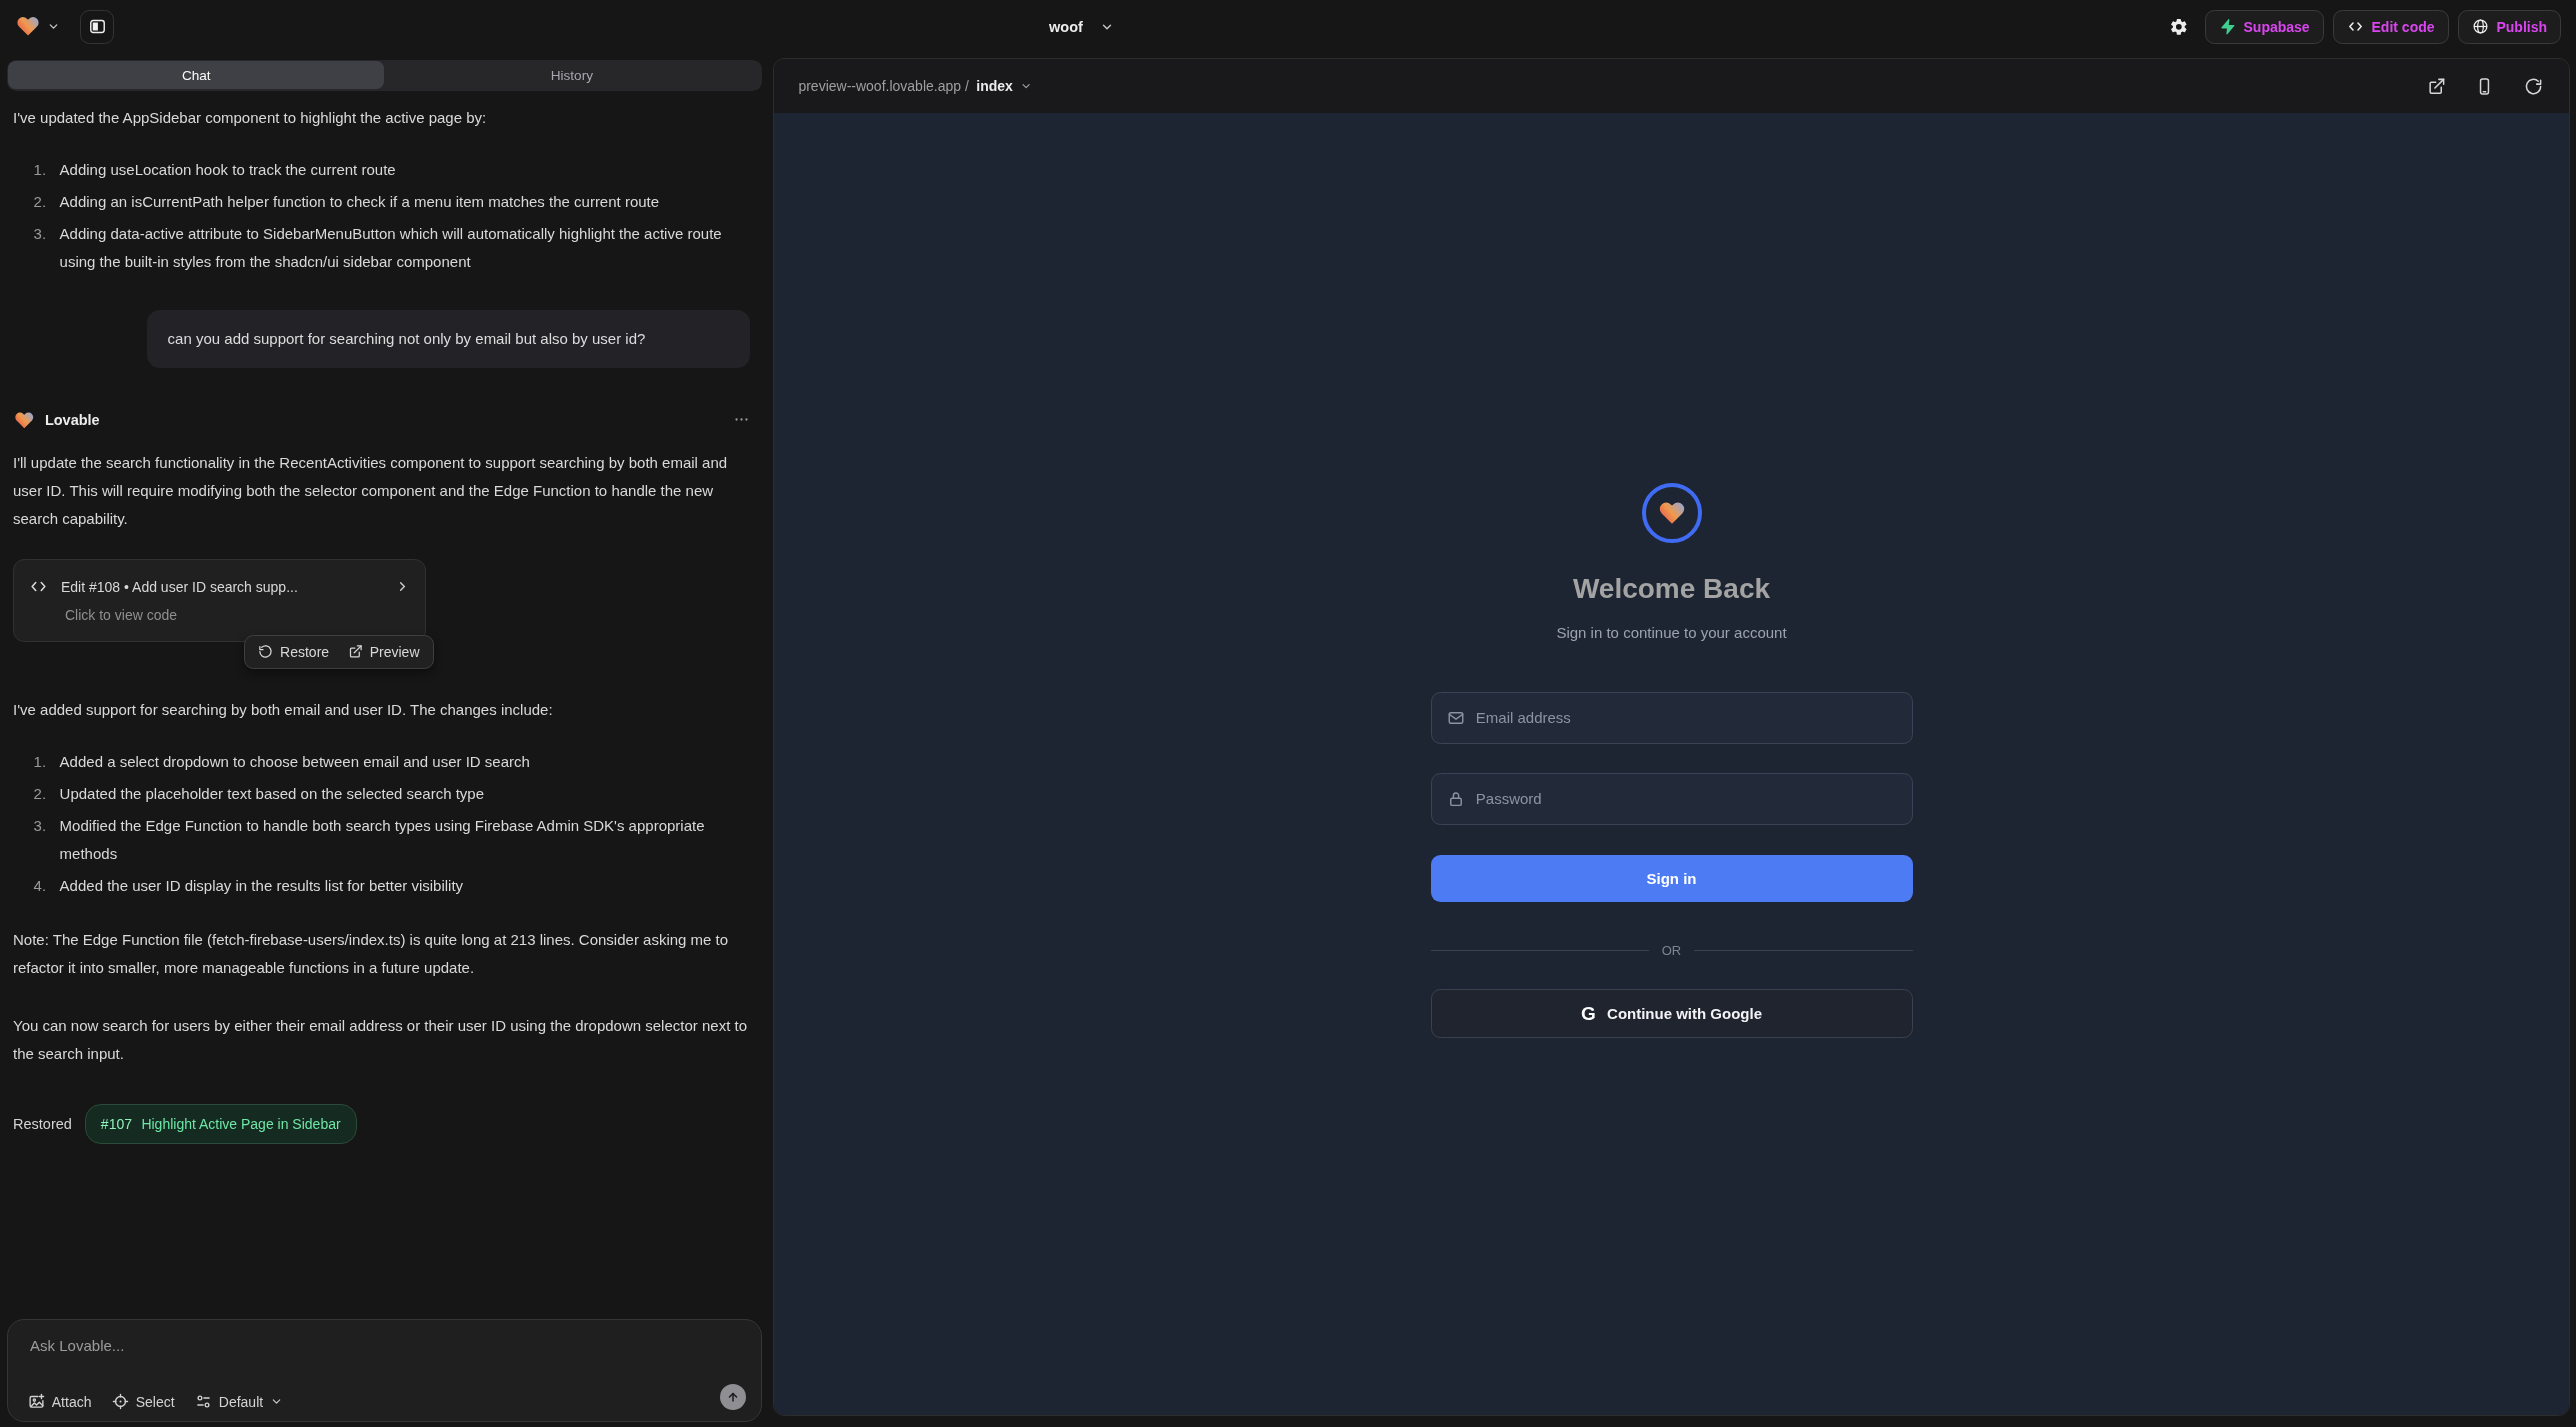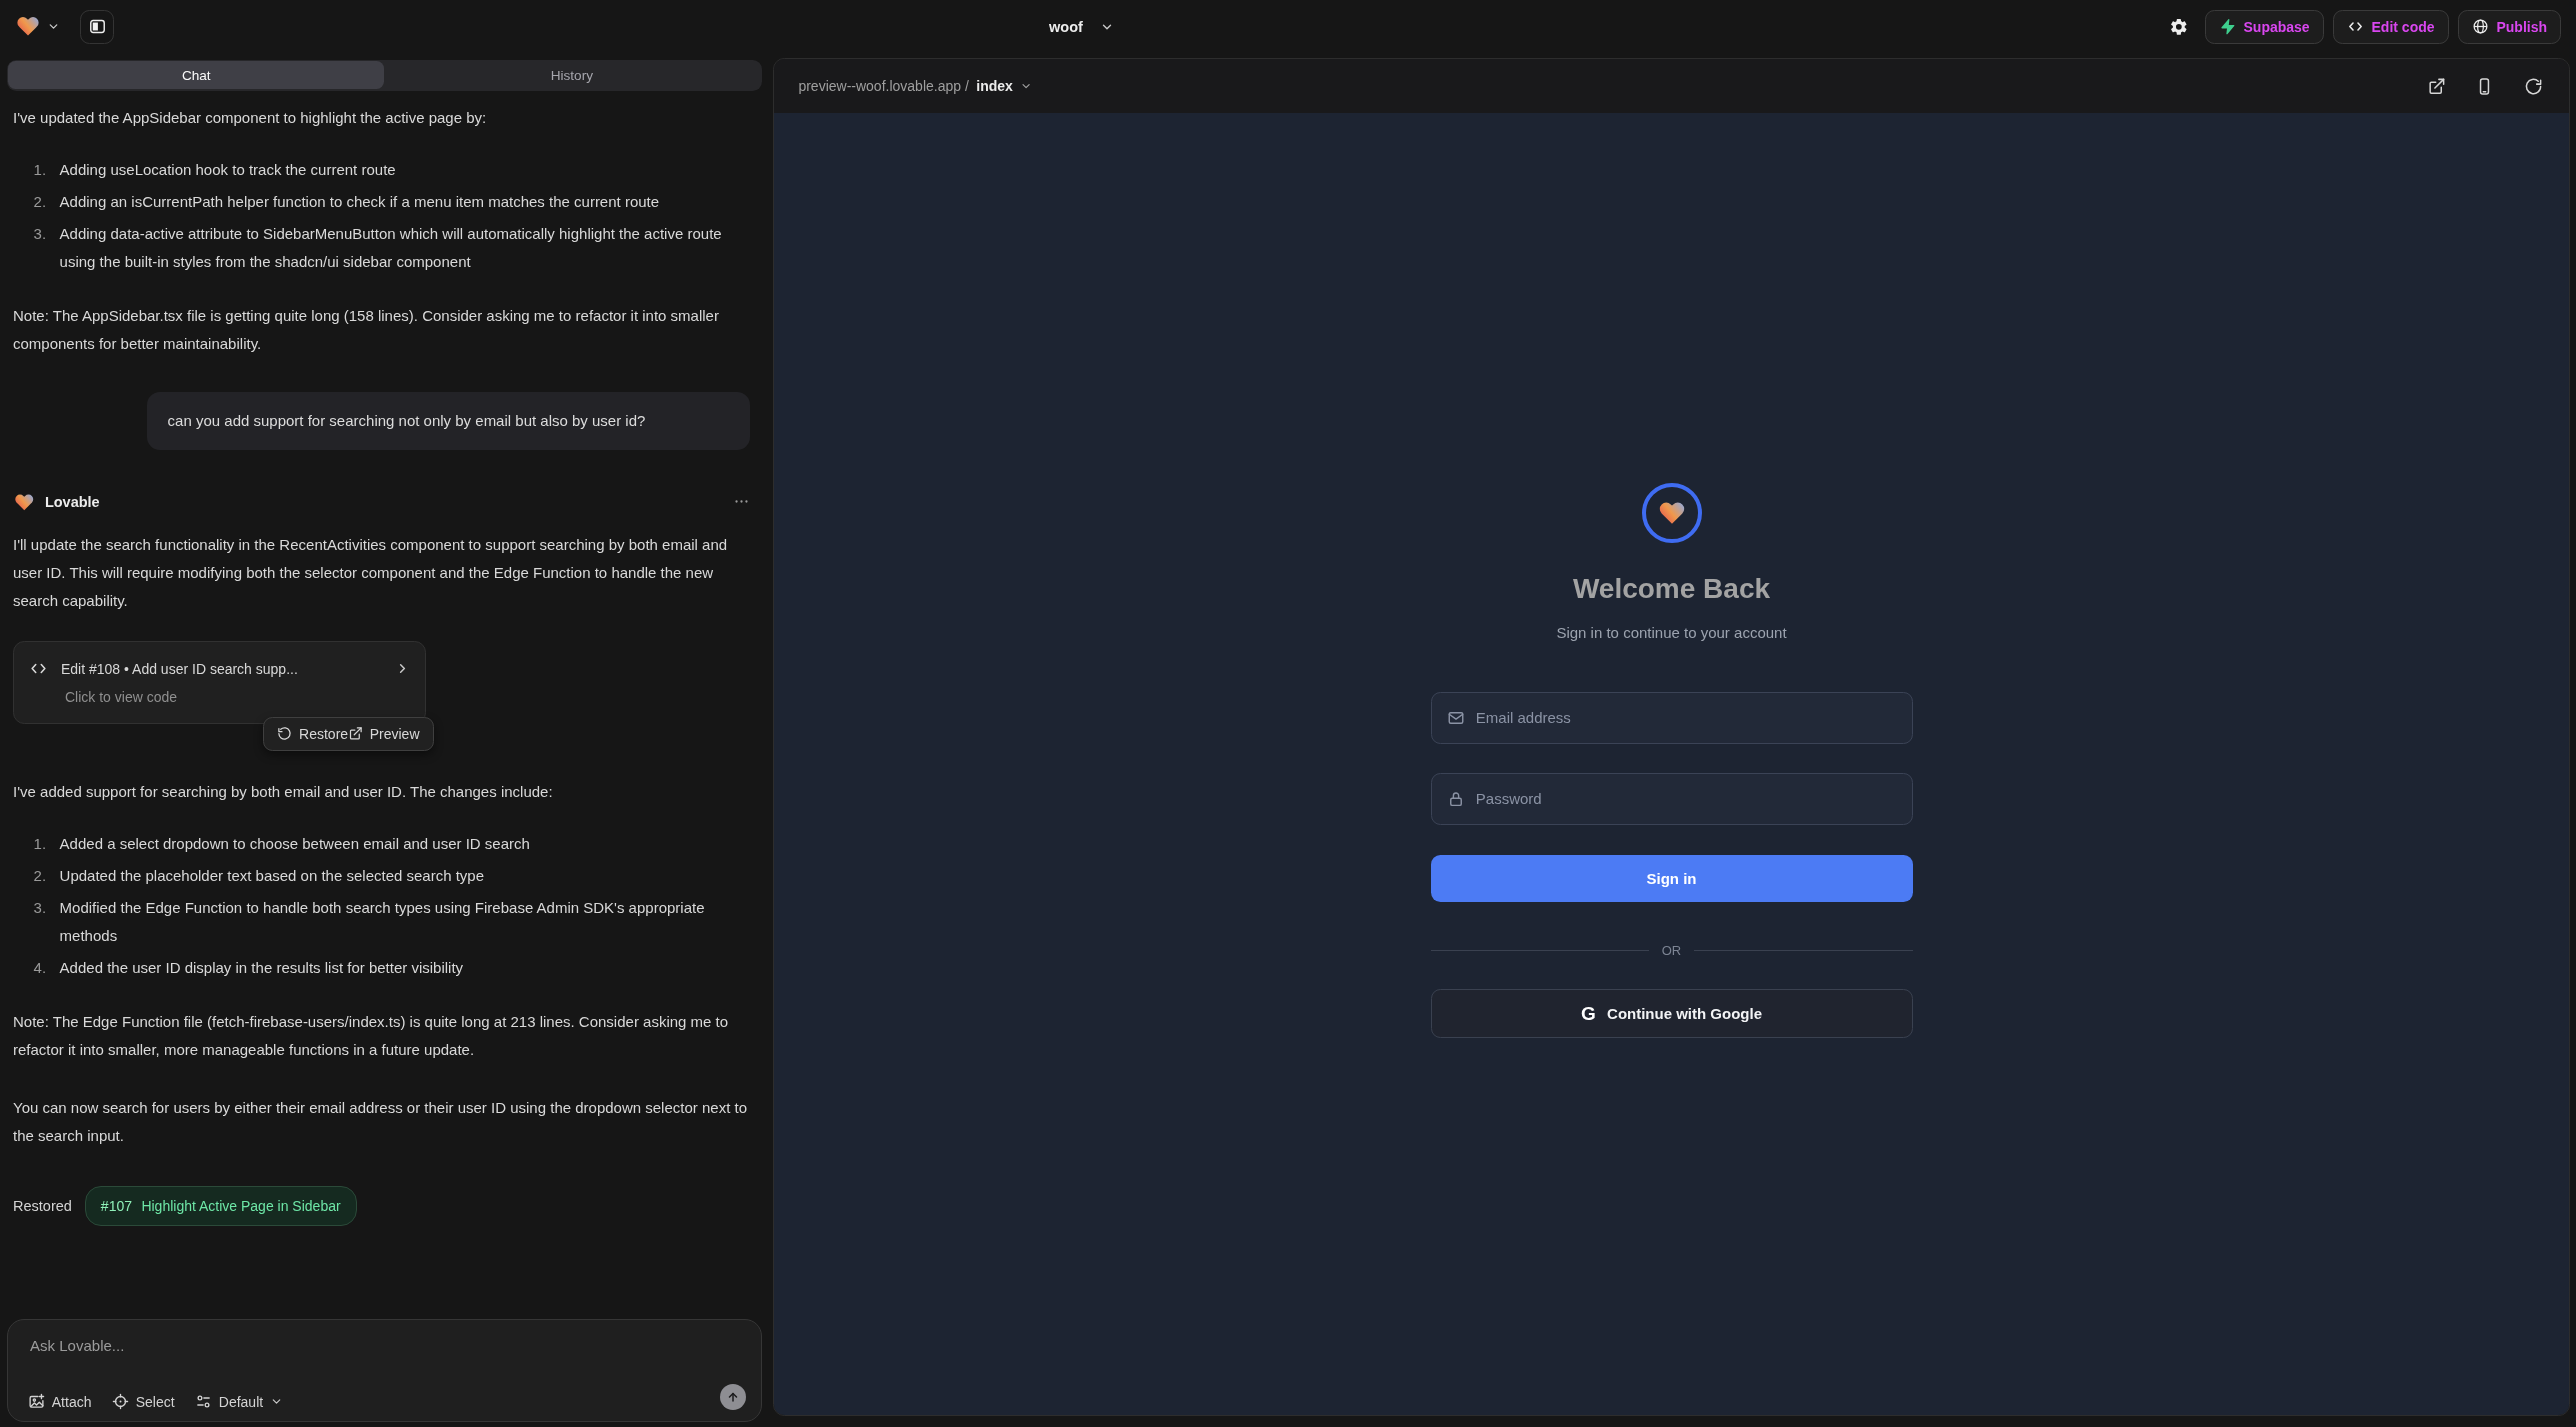--- a/index.html
+++ b/index.html
@@ -45,21 +45,21 @@
   .lovable-name { font-size:14.5px; font-weight:600; color:#ececec; }
   .msg-menu { margin-left:auto; color:#9a9a9a; display:flex; align-items:center; }
 
   .p2 { margin-top:15px; }
 
   .edit-card-wrap { margin-top:26px; position:relative; width:413px; }
   .edit-card { width:413px; height:83px; background:#202020; border:0.9px solid #313131; border-radius:11.3px; padding:13px 15px; }
   .edit-card-top { display:flex; align-items:center; gap:13px; color:#d8d8d8; font-size:14px; }
   .edit-card-title { flex:1; white-space:nowrap; overflow:hidden; }
   .edit-card-sub { margin-left:36px; margin-top:3.8px; color:#8f8f8f; font-size:14px; line-height:20.6px; }
-  .hover-pill { position:absolute; right:-7.5px; bottom:-27px; height:33px; background:#212121; border:0.9px solid #3f3f3f; border-radius:9.4px; display:flex; align-items:center; padding:16px 13px; box-shadow:0 3.8px 9.4px rgba(0,0,0,.45); }
+  .hover-pill { position:absolute; right:-7.5px; bottom:-27px; height:33px; background:#212121; border:0.9px solid #3f3f3f; border-radius:9.4px; display:flex; align-items:center; gap:19px; padding:16px 13px; box-shadow:0 3.8px 9.4px rgba(0,0,0,.45); }
   .pill-item { display:flex; align-items:center; gap:6.6px; font-size:14px; color:#d8d8d8; }
 
   .p3 { margin-top:54px; }
   .note2 { margin-top:26px; }
   .p4 { margin-top:30px; }
 
   .restored-row { margin-top:36px; display:flex; align-items:center; gap:13px; }
   .restored-label { font-size:14.5px; color:#d4d4d4; }
   .restore-badge { height:40px; display:flex; align-items:center; gap:9.4px; padding:0 15px; border-radius:16px; background:#152a20; border:0.9px solid #2b4a39; font-size:14px; }
   .badge-id { color:#8ff0b8; }
@@ -189,21 +189,20 @@
   <div class="chat-body">
 
     <p class="p1">I've updated the AppSidebar component to highlight the active page by:</p>
 
     <ol class="steps">
       <li>Adding useLocation hook to track the current route</li>
       <li>Adding an isCurrentPath helper function to check if a menu item matches the current route</li>
       <li>Adding data-active attribute to SidebarMenuButton which will automatically highlight the active route using the built-in styles from the shadcn/ui sidebar component</li>
     </ol>
 
-    <p class="note1">Note: The AppSidebar.tsx file is getting quite long (158 lines). Consider asking me to refactor it into smaller components for better maintainability.</p>
 
     <div class="bubble-row">
       <div class="user-bubble">can you add support for searching not only by email but also by user id?</div>
     </div>
 
     <div class="lovable-row">
       <span>
         <svg width="22.5" height="20.6" viewBox="0 0 24 24">
             <path fill="url(#hg)" d="M20.84 4.61a5.5 5.5 0 0 0-7.78 0L12 5.67l-1.06-1.06a5.5 5.5 0 0 0-7.78 7.78l1.06 1.06L12 21.23l7.78-7.78 1.06-1.06a5.5 5.5 0 0 0 0-7.78z"></path>
           </svg>

